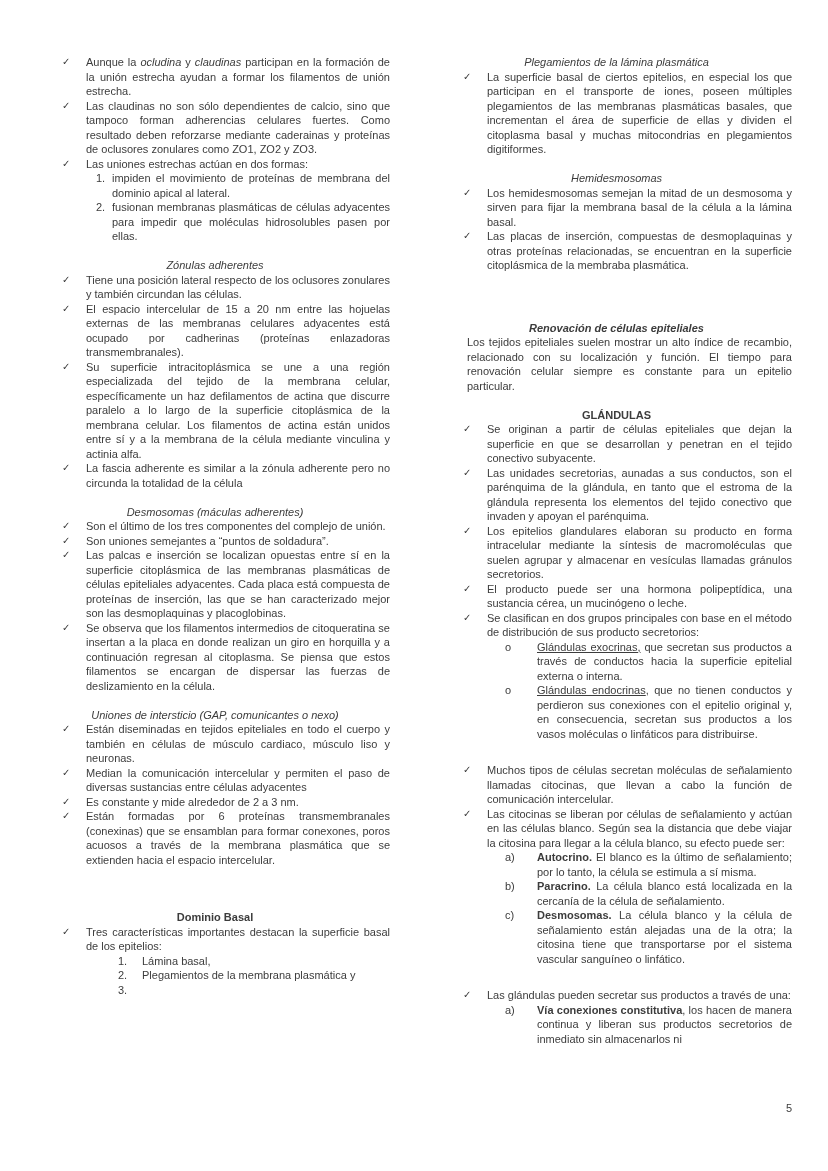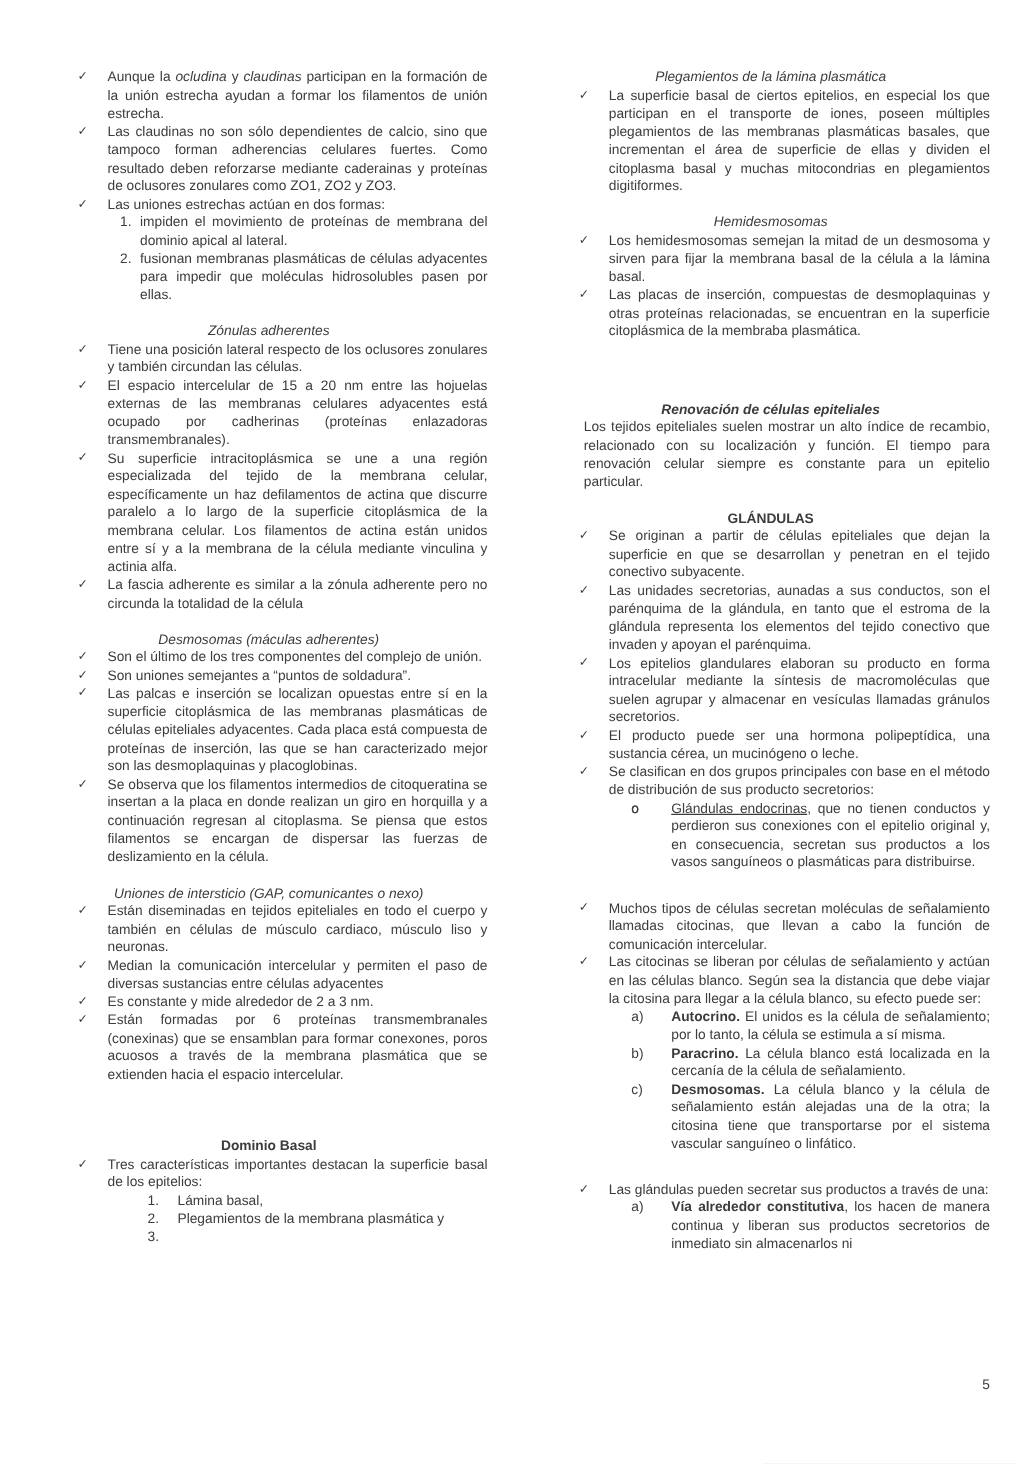--- a/index.html
+++ b/index.html
@@ -108,25 +108,25 @@
         <div class="heading bi">Renovación de células epiteliales</div>
         <div class="para"><span>Los tejidos epiteliales suelen mostrar un alto índice de recambio, relacionado con su localización y función. El tiempo para renovación celular siempre es constante para un epitelio particular.</span></div>
       </section>
       <section class="doc-section">
         <div class="heading b">GLÁNDULAS</div>
         <div class="item check"><span class="marker">✓</span><span class="body"><span>Se originan a partir de células epiteliales que dejan la superficie en que se desarrollan y penetran en el tejido conectivo subyacente.</span></span></div>
         <div class="item check"><span class="marker">✓</span><span class="body"><span>Las unidades secretorias, aunadas a sus conductos, son el parénquima de la glándula, en tanto que el estroma de la glándula representa los elementos del tejido conectivo que invaden y apoyan el parénquima.</span></span></div>
         <div class="item check"><span class="marker">✓</span><span class="body"><span>Los epitelios glandulares elaboran su producto en forma intracelular mediante la síntesis de macromoléculas que suelen agrupar y almacenar en vesículas llamadas gránulos secretorios.</span></span></div>
         <div class="item check"><span class="marker">✓</span><span class="body"><span>El producto puede ser una hormona polipeptídica, una sustancia cérea, un mucinógeno o leche.</span></span></div>
         <div class="item check"><span class="marker">✓</span><span class="body"><span>Se clasifican en dos grupos principales con base en el método de distribución de sus producto secretorios:</span></span></div>
-        <div class="item sub"><span class="marker">o</span></div>
-        <div class="item sub"><span class="marker">o</span><span class="body"><span class="un">Glándulas endocrinas</span><span>, que no tienen conductos y perdieron sus conexiones con el epitelio original y, en consecuencia, secretan sus productos a los vasos sanguíneos o plasmáticas para distribuirse.</span></span></div>
+        <div class="item sub"><span class="marker">o</span><span class="body"><span class="un">Glándulas exocrinas,</span><span> que secretan sus productos a través de conductos hacia la superficie epitelial externa o interna.</span></span></div>
+        <div class="item sub"><span class="marker">o</span><span class="body"><span class="un">Glándulas endocrinas</span><span>, que no tienen conductos y perdieron sus conexiones con el epitelio original y, en consecuencia, secretan sus productos a los vasos moléculas o linfáticos para distribuirse.</span></span></div>
         <div class="item check gap"><span class="marker">✓</span><span class="body"><span>Muchos tipos de células secretan moléculas de señalamiento llamadas citocinas, que llevan a cabo la función de comunicación intercelular.</span></span></div>
         <div class="item check"><span class="marker">✓</span><span class="body"><span>Las citocinas se liberan por células de señalamiento y actúan en las células blanco. Según sea la distancia que debe viajar la citosina para llegar a la célula blanco, su efecto puede ser:</span></span></div>
-        <div class="item sub"><span class="marker">a)</span><span class="body"><span class="bd">Autocrino.</span><span> El unidos es la célula de señalamiento; por lo tanto, la célula se estimula a sí misma.</span></span></div>
+        <div class="item sub"><span class="marker">a)</span><span class="body"><span class="bd">Autocrino.</span><span> El blanco es la último de señalamiento; por lo tanto, la célula se estimula a sí misma.</span></span></div>
         <div class="item sub"><span class="marker">b)</span><span class="body"><span class="bd">Paracrino.</span><span> La célula blanco está localizada en la cercanía de la célula de señalamiento.</span></span></div>
         <div class="item sub"><span class="marker">c)</span><span class="body"><span class="bd">Desmosomas.</span><span> La célula blanco y la célula de señalamiento están alejadas una de la otra; la citosina tiene que transportarse por el sistema vascular sanguíneo o linfático.</span></span></div>
         <div class="item check gap"><span class="marker">✓</span><span class="body"><span>Las glándulas pueden secretar sus productos a través de una:</span></span></div>
-        <div class="item sub"><span class="marker">a)</span><span class="body"><span class="bd">Vía alrededor constitutiva</span><span>, los hacen de manera continua y liberan sus productos secretorios de inmediato sin almacenarlos ni</span></span></div>
+        <div class="item sub"><span class="marker">a)</span><span class="body"><span class="bd">Vía conexiones constitutiva</span><span>, los hacen de manera continua y liberan sus productos secretorios de inmediato sin almacenarlos ni</span></span></div>
       </section>
     </div>
   <div class="page-number">5</div>
 </div>
 
 </body></html>

